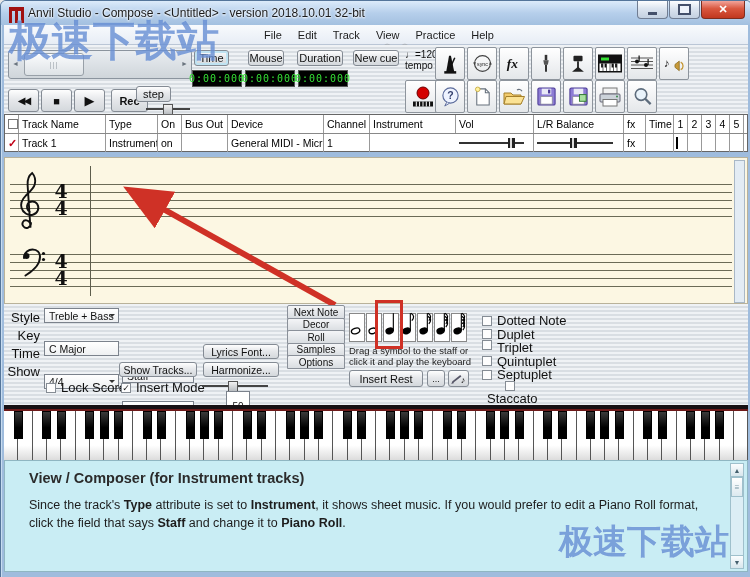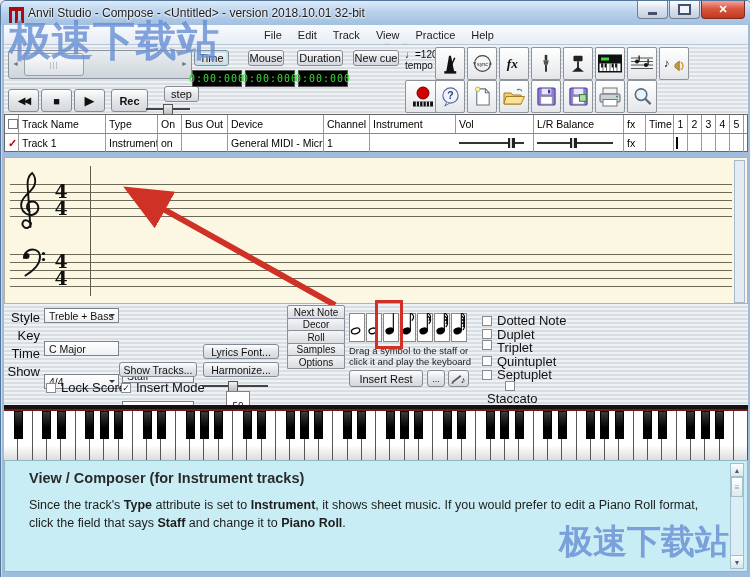--- a/index.html
+++ b/index.html
@@ -142,21 +142,21 @@
     <div class="abs btn tbtn" style="left:4px;top:44px;width:31px;height:23px;">
         <span style="font-size:10px;letter-spacing:-2px;">◀◀</span>
       </div>
     <div class="abs btn tbtn" style="left:37px;top:44px;width:31px;height:23px;">
         <span style="font-size:11px;">■</span>
       </div>
     <div class="abs btn tbtn" style="left:70px;top:44px;width:31px;height:23px;">
         <span style="font-size:13px;">▶</span>
       </div>
     <div class="abs btn" style="left:107px;top:44px;width:37px;height:23px;font-weight:bold;">Rec</div>
-    <div class="abs btn" style="left:160px;top:41px;width:35px;height:16px;">step</div>
+    <div class="abs btn" style="left:132px;top:41px;width:35px;height:16px;">step</div>
     <div class="abs stepslider" style="left:142px;top:63px;width:44px;">
         <span class="sthumb" style="left:17px;"></span>
       </div>
 
     <div class="abs btn lit" style="left:190px;top:5px;width:35px;height:16px;">Time</div>
     <div class="abs btn" style="left:244px;top:5px;width:36px;height:16px;">Mouse</div>
     <div class="abs btn" style="left:293px;top:5px;width:46px;height:16px;">Duration</div>
     <div class="abs btn" style="left:349px;top:5px;width:46px;height:16px;">New cue</div>
     <div class="abs lcd" style="left:188px;top:25px;width:48px;height:15px;">0:00:000</div>
     <div class="abs lcd" style="left:241px;top:25px;width:48px;height:15px;">0:00:000</div>

